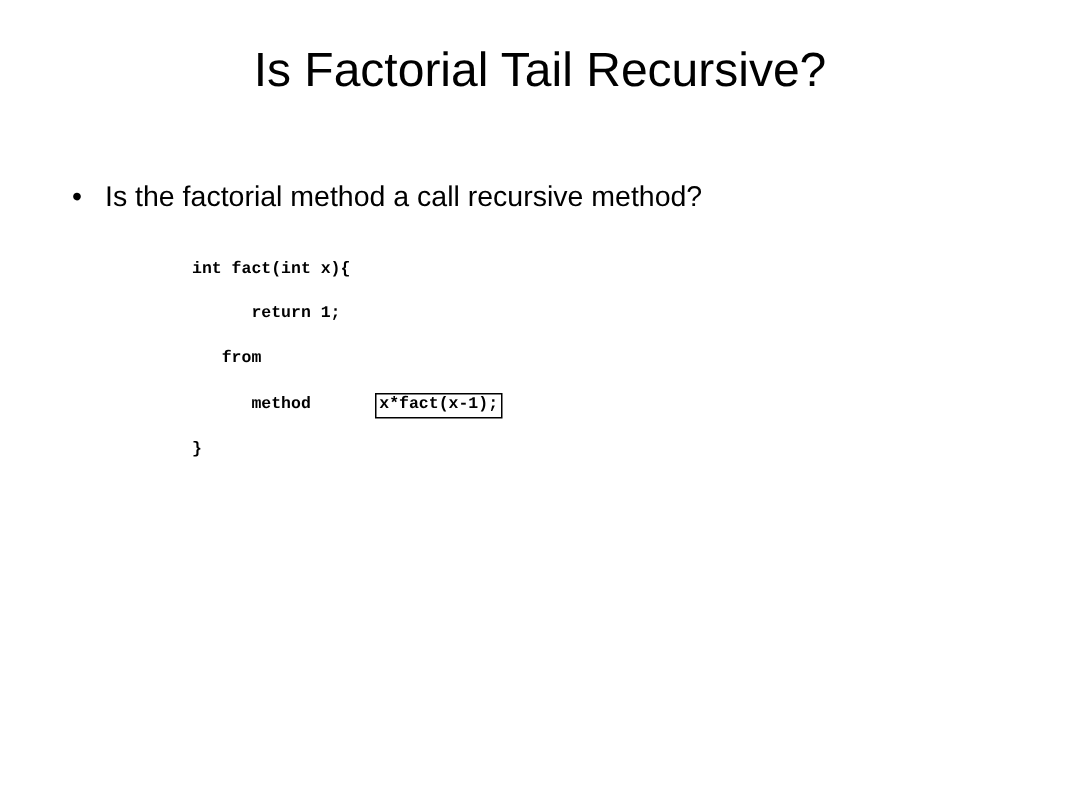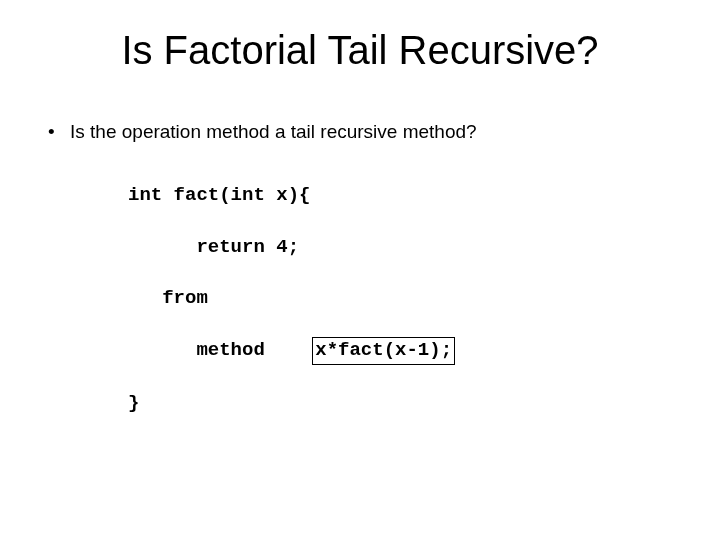--- a/index.html
+++ b/index.html
@@ -16,21 +16,21 @@
     width: 720px;
     height: 540px;
     box-sizing: border-box;
   }
   .title {
     position: absolute;
     top: 28px;
     left: 0;
     width: 100%;
     text-align: center;
-    font-size: 40px;
+    font-size: 32px;
     font-weight: 400;
   }
   .body {
     position: absolute;
     top: 120px;
     left: 40px;
     right: 40px;
   }
   ul.bullets {
     list-style: none;
@@ -47,21 +47,21 @@
   ul.bullets > li::before {
     content: "•";
     position: absolute;
     left: 8px;
     top: 0;
     font-size: 19px;
   }
   .code-block {
     font-family: "Courier New", Courier, monospace;
     font-weight: bold;
-    font-size: 19px;
+    font-size: 11px;
     white-space: pre;
     line-height: 1.35;
     margin: 14px 0 28px 58px;
   }
   .code-line {
     display: block;
   }
   .boxed {
     border: 1px solid #000;
     padding: 0 2px;
@@ -73,25 +73,25 @@
 <body>
 
 <div class="slide">
 
   <div class="title">Is Factorial Tail Recursive?</div>
 
   <div class="body">
     <ul class="bullets">
 
       <li>
-        <span>Is the operation method a tail recursive method?</span>
+        <span>Is the factorial method a call recursive method?</span>
 
         <div class="code-block">
 <span class="code-line">int fact(int x){</span>
-<span class="code-line">      return 4;</span>
+<span class="code-line">      return 1;</span>
 <span class="code-line">   from</span>
 <span class="code-line"><span>      method </span><span class="boxed">x*fact(x-1);</span></span>
 <span class="code-line">}</span>
         </div>
       </li>
 
 
     </ul>
   </div>
 

